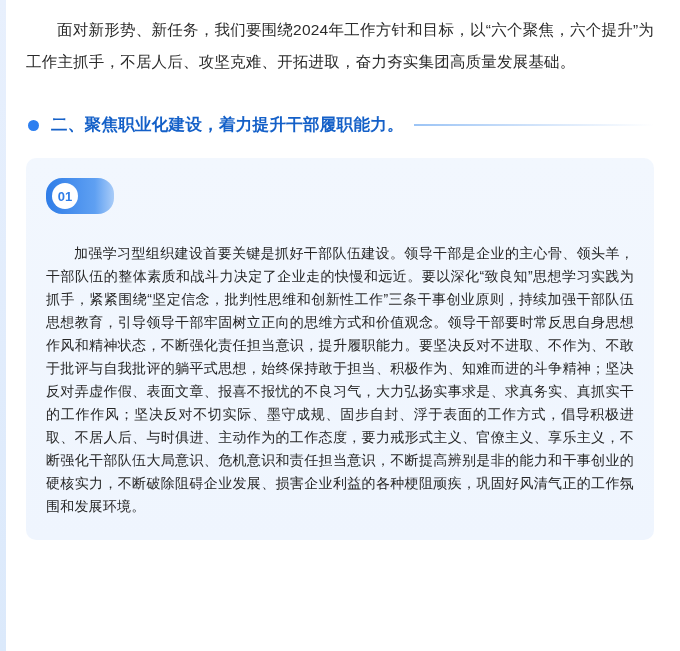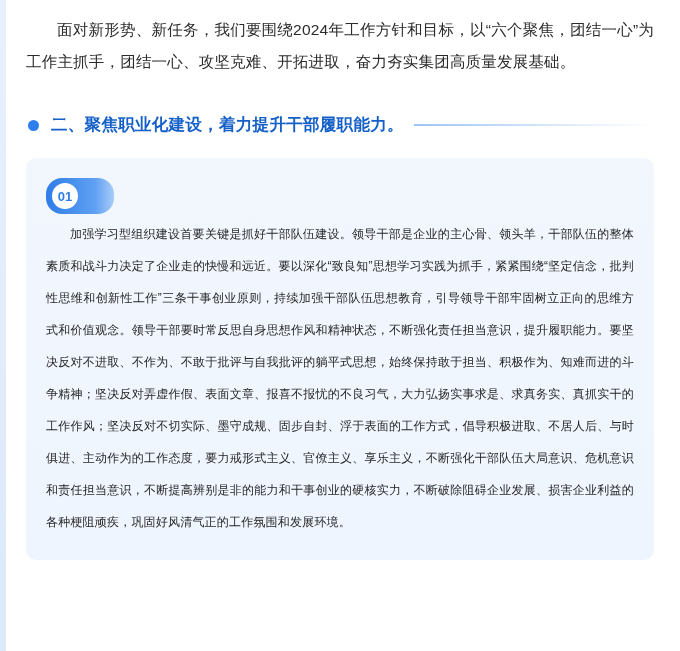--- a/index.html
+++ b/index.html
@@ -80,21 +80,21 @@
     background: linear-gradient(180deg, #f2f7fe 0%, #eff5fe 100%);
     border-radius: 10px;
     padding: 20px 20px 22px 20px;
     box-sizing: border-box;
   }
   .card-header {
     display: inline-flex;
     background: linear-gradient(90deg, #2f7de8 0%, #5fa0f2 72%, #a9ccf8 100%);
     border-radius: 16px;
     padding: 5px 26px 5px 6px;
-    margin-bottom: 4px;
+    margin-bottom: 28px;
     max-width: 100%;
   }
   .badge-num {
     width: 26px;
     height: 26px;
     border-radius: 50%;
     background: #ffffff;
     color: #2f7de8;
     font-size: 13px;
     font-weight: bold;
@@ -106,34 +106,34 @@
   }
   .card-title {
     color: #ffffff;
     font-size: 14.5px;
     font-weight: bold;
     letter-spacing: 0.2px;
     white-space: nowrap;
   }
   .card .para {
     color: #262626;
-    font-size: 12px;
-    line-height: 32px;
+    font-size: 14px;
+    line-height: 23px;
   }
 </style>
 </head>
 <body>
 
 <div class="page">
   <div class="left-rail"></div>
 
   <div class="content">
 
     <div class="intro-block">
-      <p class="para">面对新形势、新任务，我们要围绕2024年工作方针和目标，以“六个聚焦，团结一心”为工作主抓手，团结一心、攻坚克难、开拓进取，奋力夯实集团高质量发展基础。</p>
+      <p class="para">面对新形势、新任务，我们要围绕2024年工作方针和目标，以“六个聚焦，六个提升”为工作主抓手，不居人后、攻坚克难、开拓进取，奋力夯实集团高质量发展基础。</p>
     </div>
 
     <div class="section-heading">
       <span class="sec-dot"></span>
       <span class="sec-title">二、聚焦职业化建设，着力提升干部履职能力。</span>
       <span class="sec-rule"></span>
     </div>
 
     <div class="card">
       <div class="card-header">

